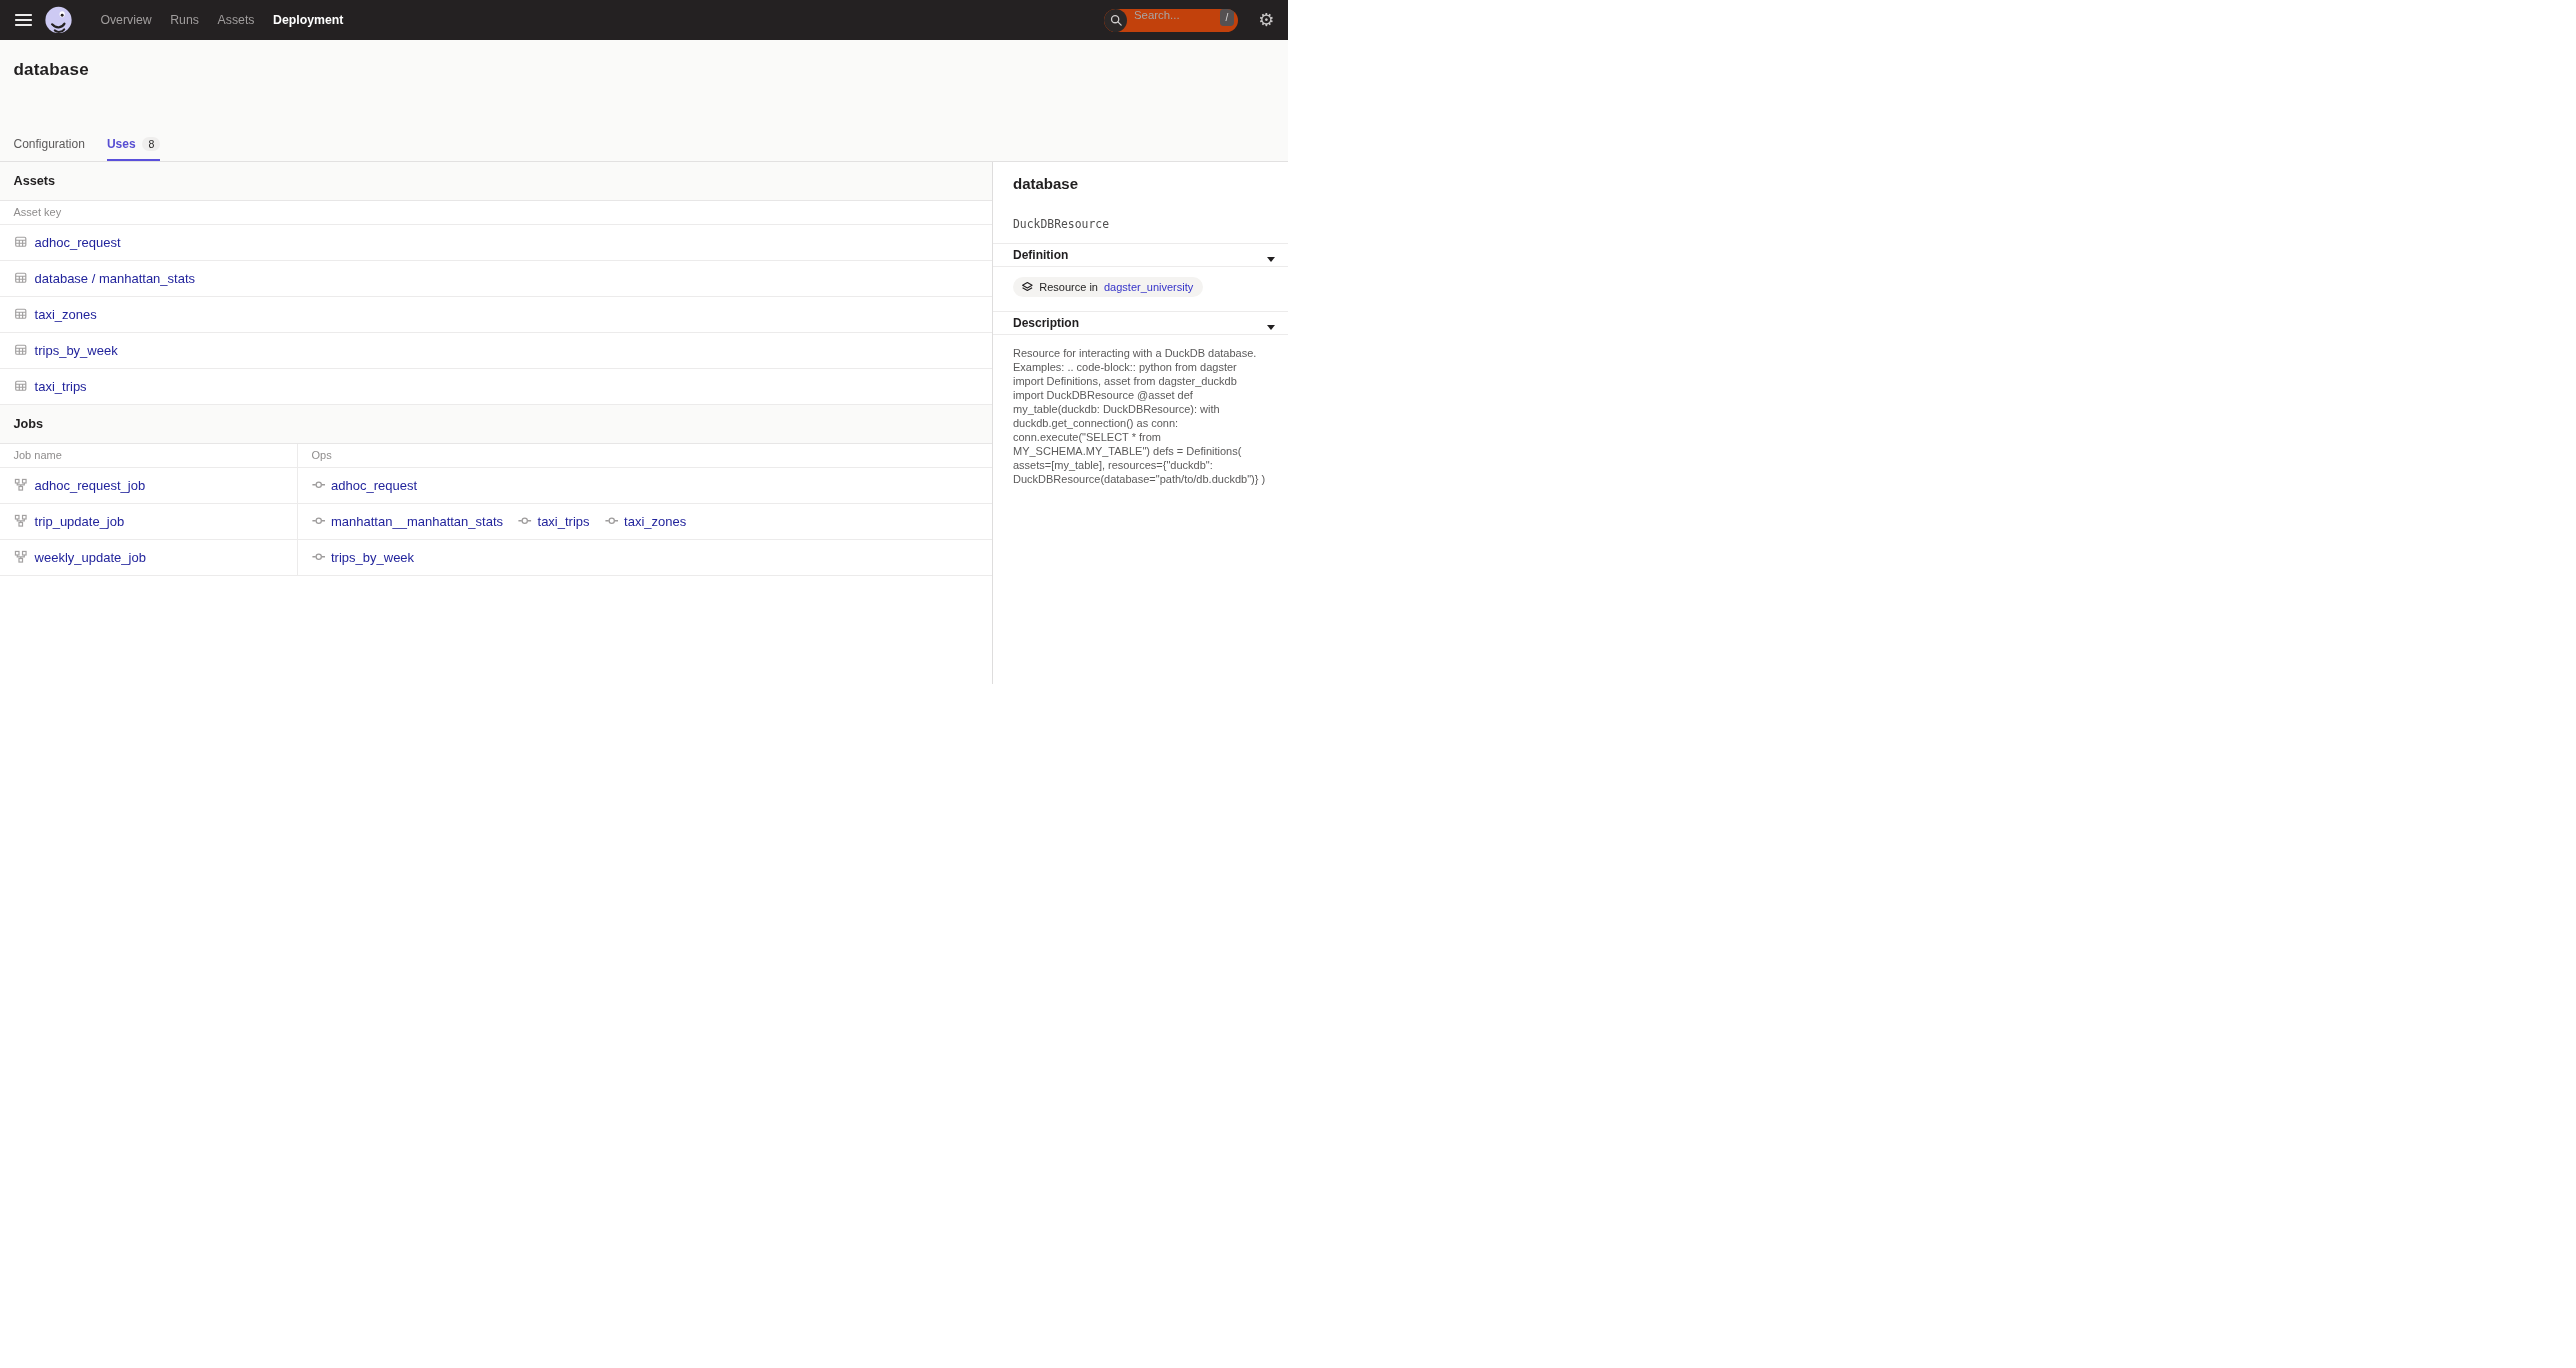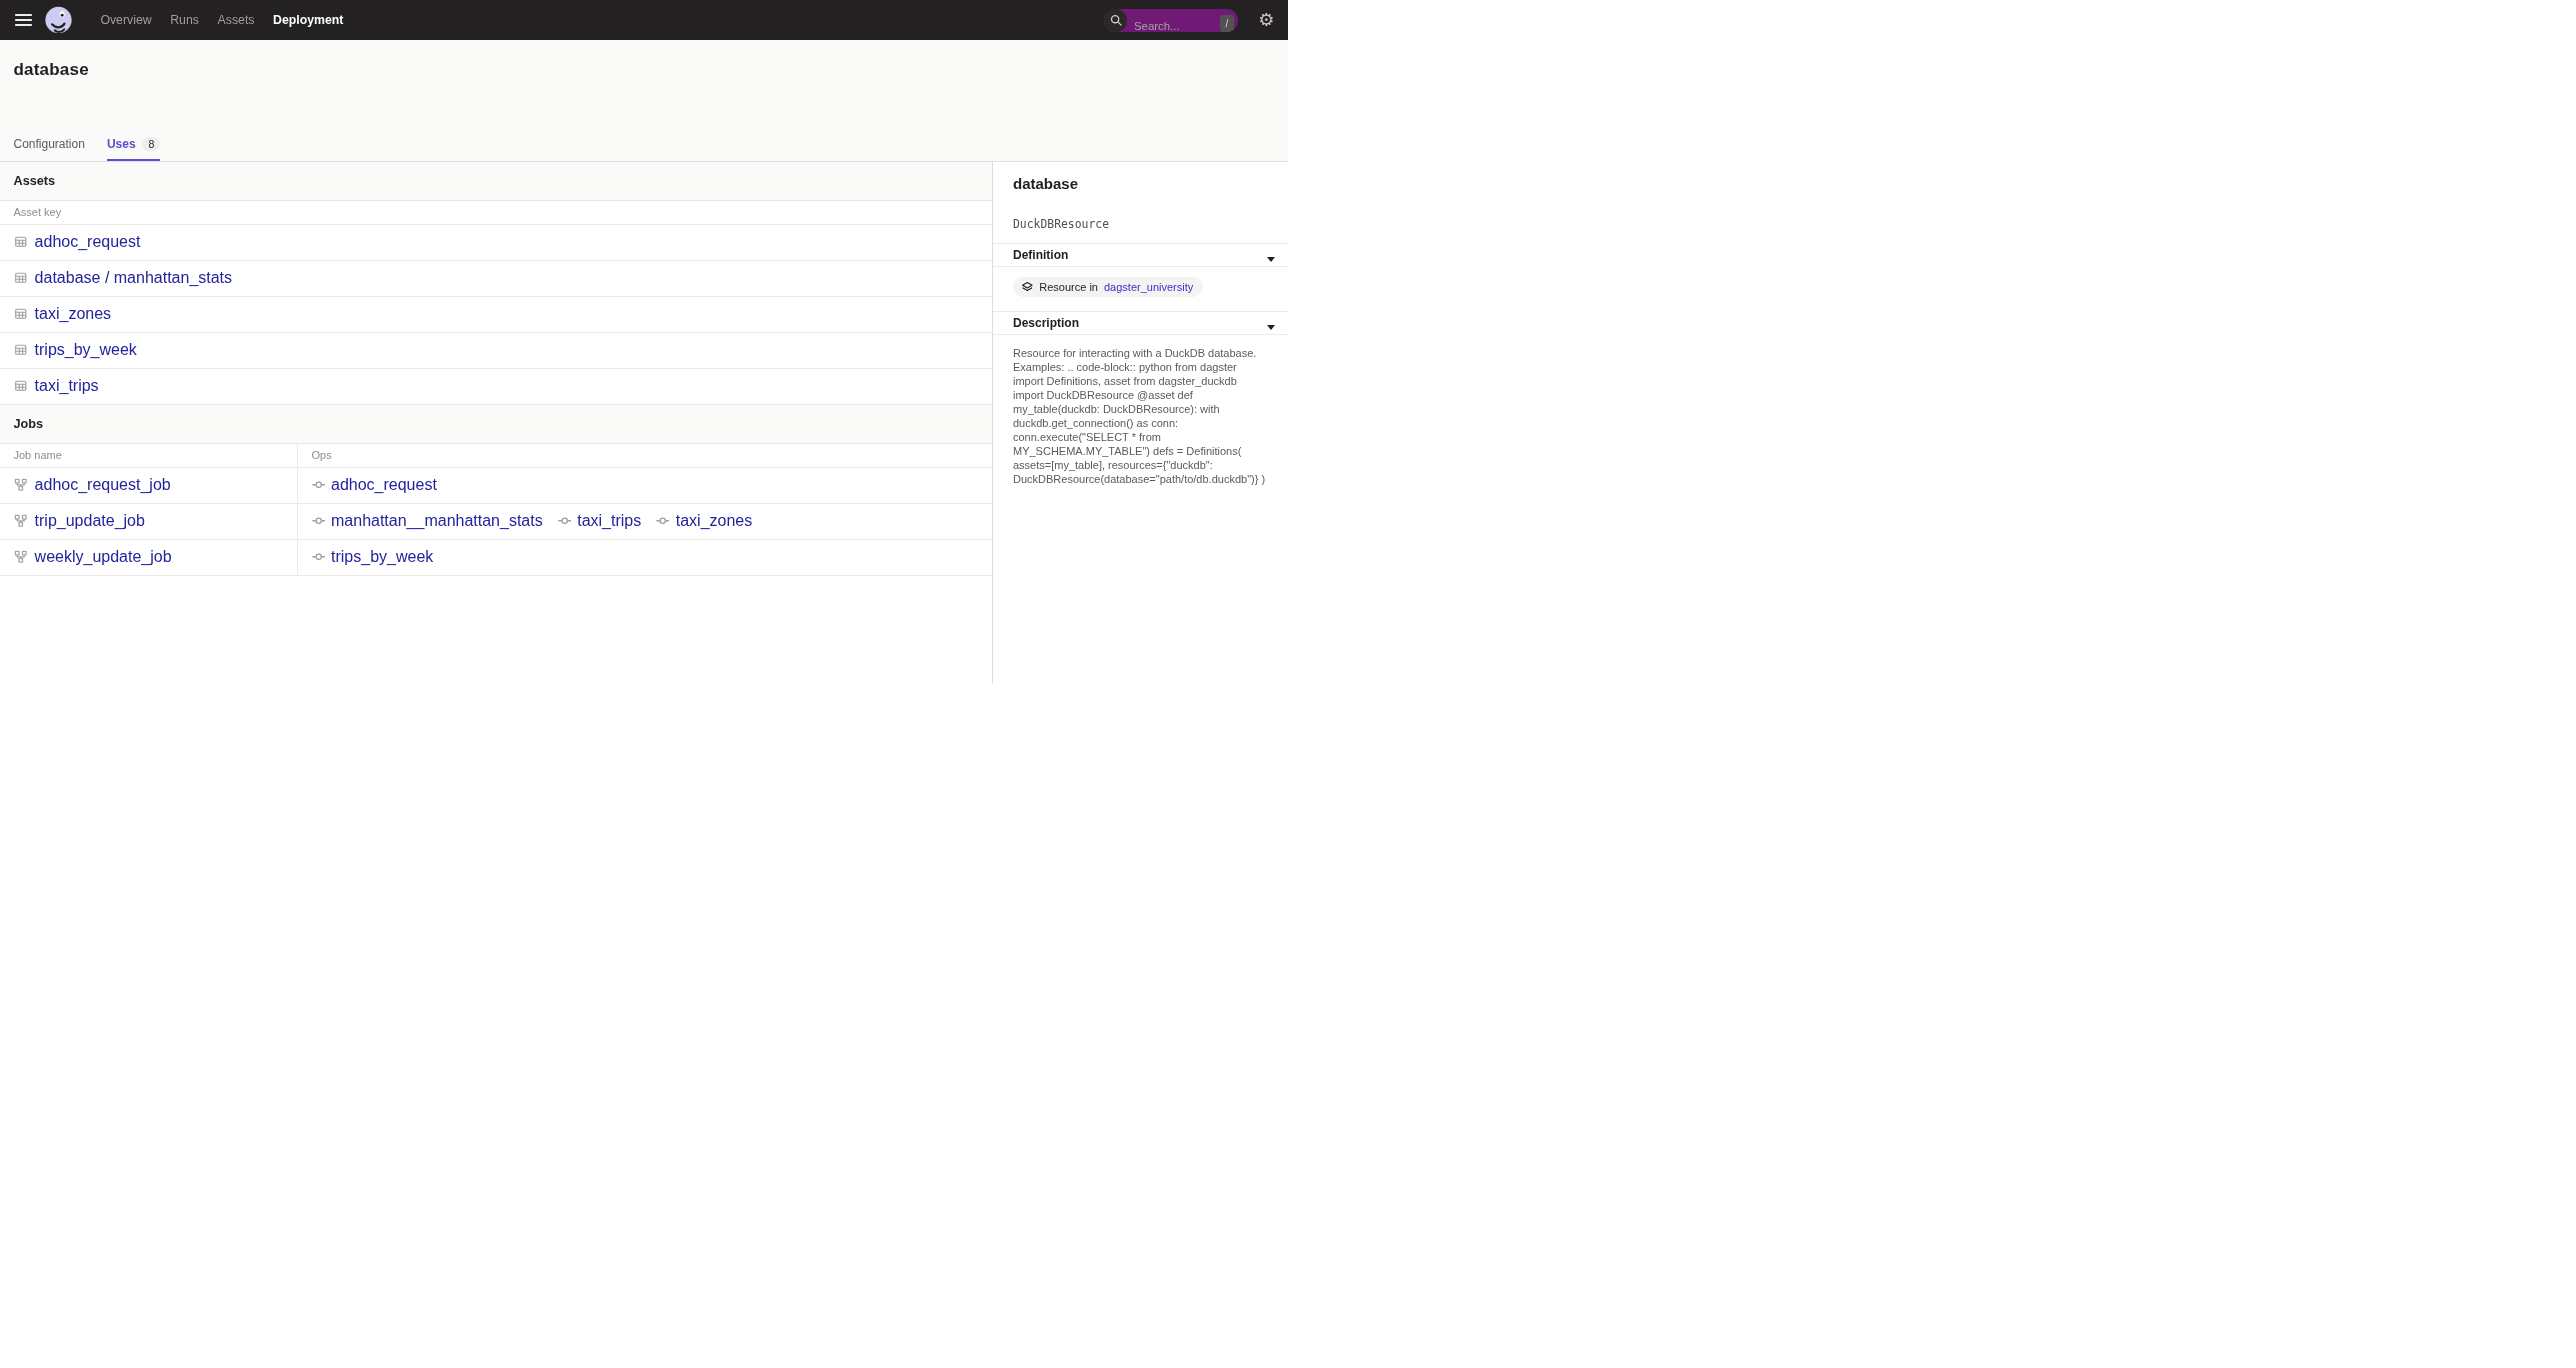--- a/index.html
+++ b/index.html
@@ -9,42 +9,42 @@
 
   
   .topnav { height: 40px; background: #242122; display: flex; align-items: center; padding: 0 12px; flex: 0 0 auto; }
   .hamburger { width: 17px; display: flex; flex-direction: column; gap: 2.5px; cursor: pointer; margin-left: 3.4px; }
   .hamburger span { display: block; height: 2.1px; background: #EDECEC; border-radius: 0.8px; }
   .logo { margin-left: 12px; display: flex; align-items: center; cursor: pointer; }
   .nav-items { display: flex; gap: 18.6px; margin-left: 27px; font-size: 12.3px; }
   .nav-item { color: #A09D9D; cursor: pointer; }
   .nav-item.active { color: #ffffff; font-weight: 700; }
   .spacer { flex: 1; }
-  .search { width: 134px; height: 23px; background: #701a75; border-radius: 12px; display: flex; align-items: flex-end; overflow: hidden; }
+  .search { width: 134px; height: 23px; background: #c2410c; border-radius: 12px; display: flex; align-items: flex-start; overflow: hidden; }
   .search-icon-wrap { width: 23px; height: 23px; border-radius: 50%; background: #2B2828; display: flex; align-items: center; justify-content: center; flex: 0 0 auto; }
   input.search-input { flex: 1; min-width: 0; background: transparent; border: 0; outline: 0; color: #D5D3D3; font-size: 11.4px; padding: 0 0 0 6.8px; font-family: inherit; }
   input.search-input::placeholder { color: #A8A5A5; }
   .slash-key { width: 14.4px; height: 17px; background: #555152; border-radius: 3.4px; color: #D9D7D7; font-size: 10px; display: flex; align-items: center; justify-content: center; margin-right: 4.2px; flex: 0 0 auto; }
   .gear { margin-left: 20px; margin-right: 1.7px; color: #C8C6C6; font-size: 18px; line-height: 1; font-family: "DejaVu Sans", sans-serif; cursor: pointer; }
 
   
   .header { background: #FAFAF9; padding: 20px 13.5px 0; border-bottom: 0.8px solid #E2E1E1; flex: 0 0 auto; }
   .page-title { font-size: 17px; font-weight: 700; letter-spacing: 0.2px; }
   .tabs { display: flex; gap: 22px; margin-top: 25px; }
   .tab { font-size: 12px; color: #5C5A5A; padding-bottom: 7.6px; border-bottom: 2.5px solid transparent; display: flex; align-items: flex-start; gap: 6.8px; cursor: pointer; margin-top: 32px; }
   .tab.active { color: #574ED2; font-weight: 600; border-bottom-color: #5A50DB; }
   .count-badge { background: #EFEEED; border-radius: 7.6px; padding: 0.8px 6px; font-size: 10.6px; color: #2A2929; font-weight: 400; }
 
   
   .bodyrow { flex: 1; display: flex; min-height: 0; }
   .content { flex: 1; min-width: 0; background: #fff; }
   .section-head { height: 39px; background: #FAFAF9; border-bottom: 0.8px solid #E7E6E6; display: flex; align-items: center; padding: 0 13.5px; font-size: 12.7px; font-weight: 700; }
   .col-row { height: 24px; display: flex; align-items: center; padding: 0 13.5px; font-size: 11px; color: #8F8D8D; border-bottom: 0.8px solid #ECEBEB; background: #fff; }
   .arow { height: 36px; display: flex; align-items: center; gap: 7.6px; padding: 0 13.5px; border-bottom: 0.8px solid #ECEBEB; }
-  a.link { color: #22249C; font-size: 16px; text-decoration: none; cursor: pointer; }
+  a.link { color: #22249C; font-size: 13px; text-decoration: none; cursor: pointer; }
   .icon { display: inline-flex; align-items: center; flex: 0 0 auto; }
 
   .jobs-grid { display: grid; grid-template-columns: 298px 1fr; }
   .jcell { border-bottom: 0.8px solid #ECEBEB; display: flex; align-items: center; padding: 0 13.5px; }
   .jcell.first { border-right: 0.8px solid #ECEBEB; }
   .hcell { height: 24px; font-size: 11px; color: #8F8D8D; text-align: center; }
   .jrow { height: 36px; }
   .jobname { gap: 7.6px; }
   .ops { gap: 15px; }
   .op { display: inline-flex; align-items: center; gap: 6px; }

